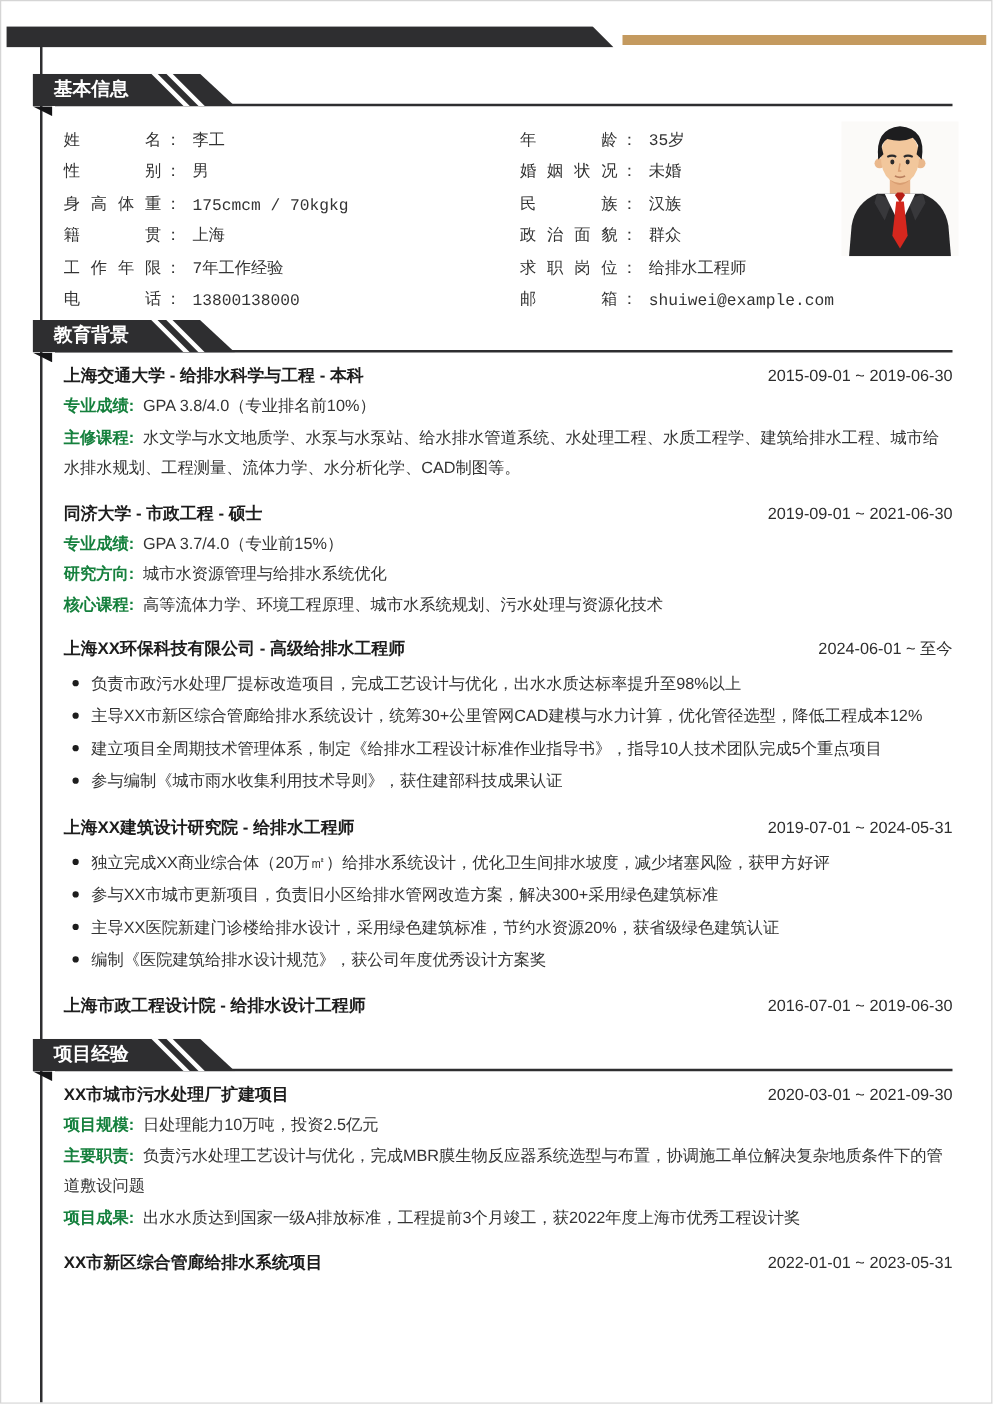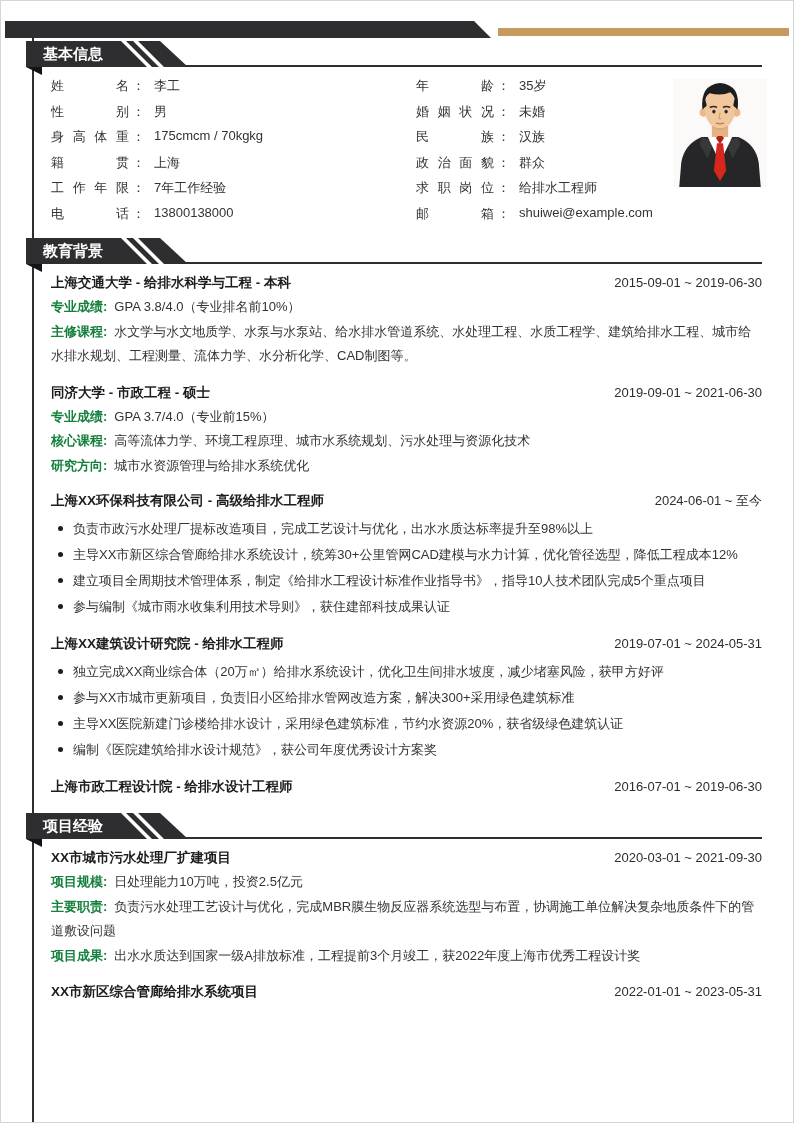--- a/index.html
+++ b/index.html
@@ -21,25 +21,25 @@
   .badge{position:absolute;left:0;top:0;height:26px;width:162px;background:#2e2e30;
     clip-path:polygon(0 0,calc(100% - 28px) 0,100% 100%,0 100%);
     color:#fff;font-size:15px;font-weight:bold;line-height:26px;padding-left:17px;
     box-sizing:border-box;z-index:2;overflow:hidden;}
   .badge .stripe{position:absolute;top:-3px;width:5px;height:34px;background:#fff;transform:skewX(45deg);}
   .badge .s1{right:36px}.badge .s2{right:48px}
   .badge-fold{position:absolute;left:0;top:26px;width:16px;height:8px;background:#141416;
     clip-path:polygon(0 0,100% 0,100% 100%);z-index:2;}
 
   
-  #sec-basic{margin-top:40px;}
+  #sec-basic{margin-top:58px;}
   .basic-body{position:relative;display:flex;margin-top:10px;}
   .col-left{width:365px;}
   .col-right{flex:1;}
-  .info-row{display:flex;height:25.5px;align-items:flex-start;font-size:13px;}
+  .info-row{display:flex;height:25.5px;align-items:flex-end;font-size:13px;font-family:Liberation Mono, monospace;}
   .info-label{display:inline-block;width:78px;text-align:justify;text-align-last:justify;color:#333;}
   .info-colon{margin:0 9px 0 3px;color:#333;}
   .info-value{color:#333;}
   .photo{position:absolute;top:2px;right:-7px;width:98px;height:108px;}
   .photo svg{display:block;width:100%;height:100%;}
 
   
   #sec-edu{margin-top:8px;}
   #sec-work{margin-top:10px;}
   #sec-proj{margin-top:14px;}
@@ -195,22 +195,22 @@
         </div>
         <p class="detail"><b>专业成绩:</b><span>GPA 3.8/4.0（专业排名前10%）</span></p>
         <p class="detail"><b>主修课程:</b><span>水文学与水文地质学、水泵与水泵站、给水排水管道系统、水处理工程、水质工程学、建筑给排水工程、城市给水排水规划、工程测量、流体力学、水分析化学、CAD制图等。</span></p>
       </div>
       <div class="entry">
         <div class="entry-head">
           <span class="entry-title">同济大学 - 市政工程 - 硕士</span>
           <span class="entry-date">2019-09-01 ~ 2021-06-30</span>
         </div>
         <p class="detail"><b>专业成绩:</b><span>GPA 3.7/4.0（专业前15%）</span></p>
+        <p class="detail"><b>研究方向:</b><span>城市水资源管理与给排水系统优化</span></p>
         <p class="detail"><b>核心课程:</b><span>高等流体力学、环境工程原理、城市水系统规划、污水处理与资源化技术</span></p>
-        <p class="detail"><b>研究方向:</b><span>城市水资源管理与给排水系统优化</span></p>
       </div>
     </div>
   </section>
 
   <section class="sec" id="sec-work">
     <div class="sec-body">
       <div class="entry">
         <div class="entry-head">
           <span class="entry-title">上海XX环保科技有限公司 - 高级给排水工程师</span>
           <span class="entry-date">2024-06-01 ~ 至今</span>

